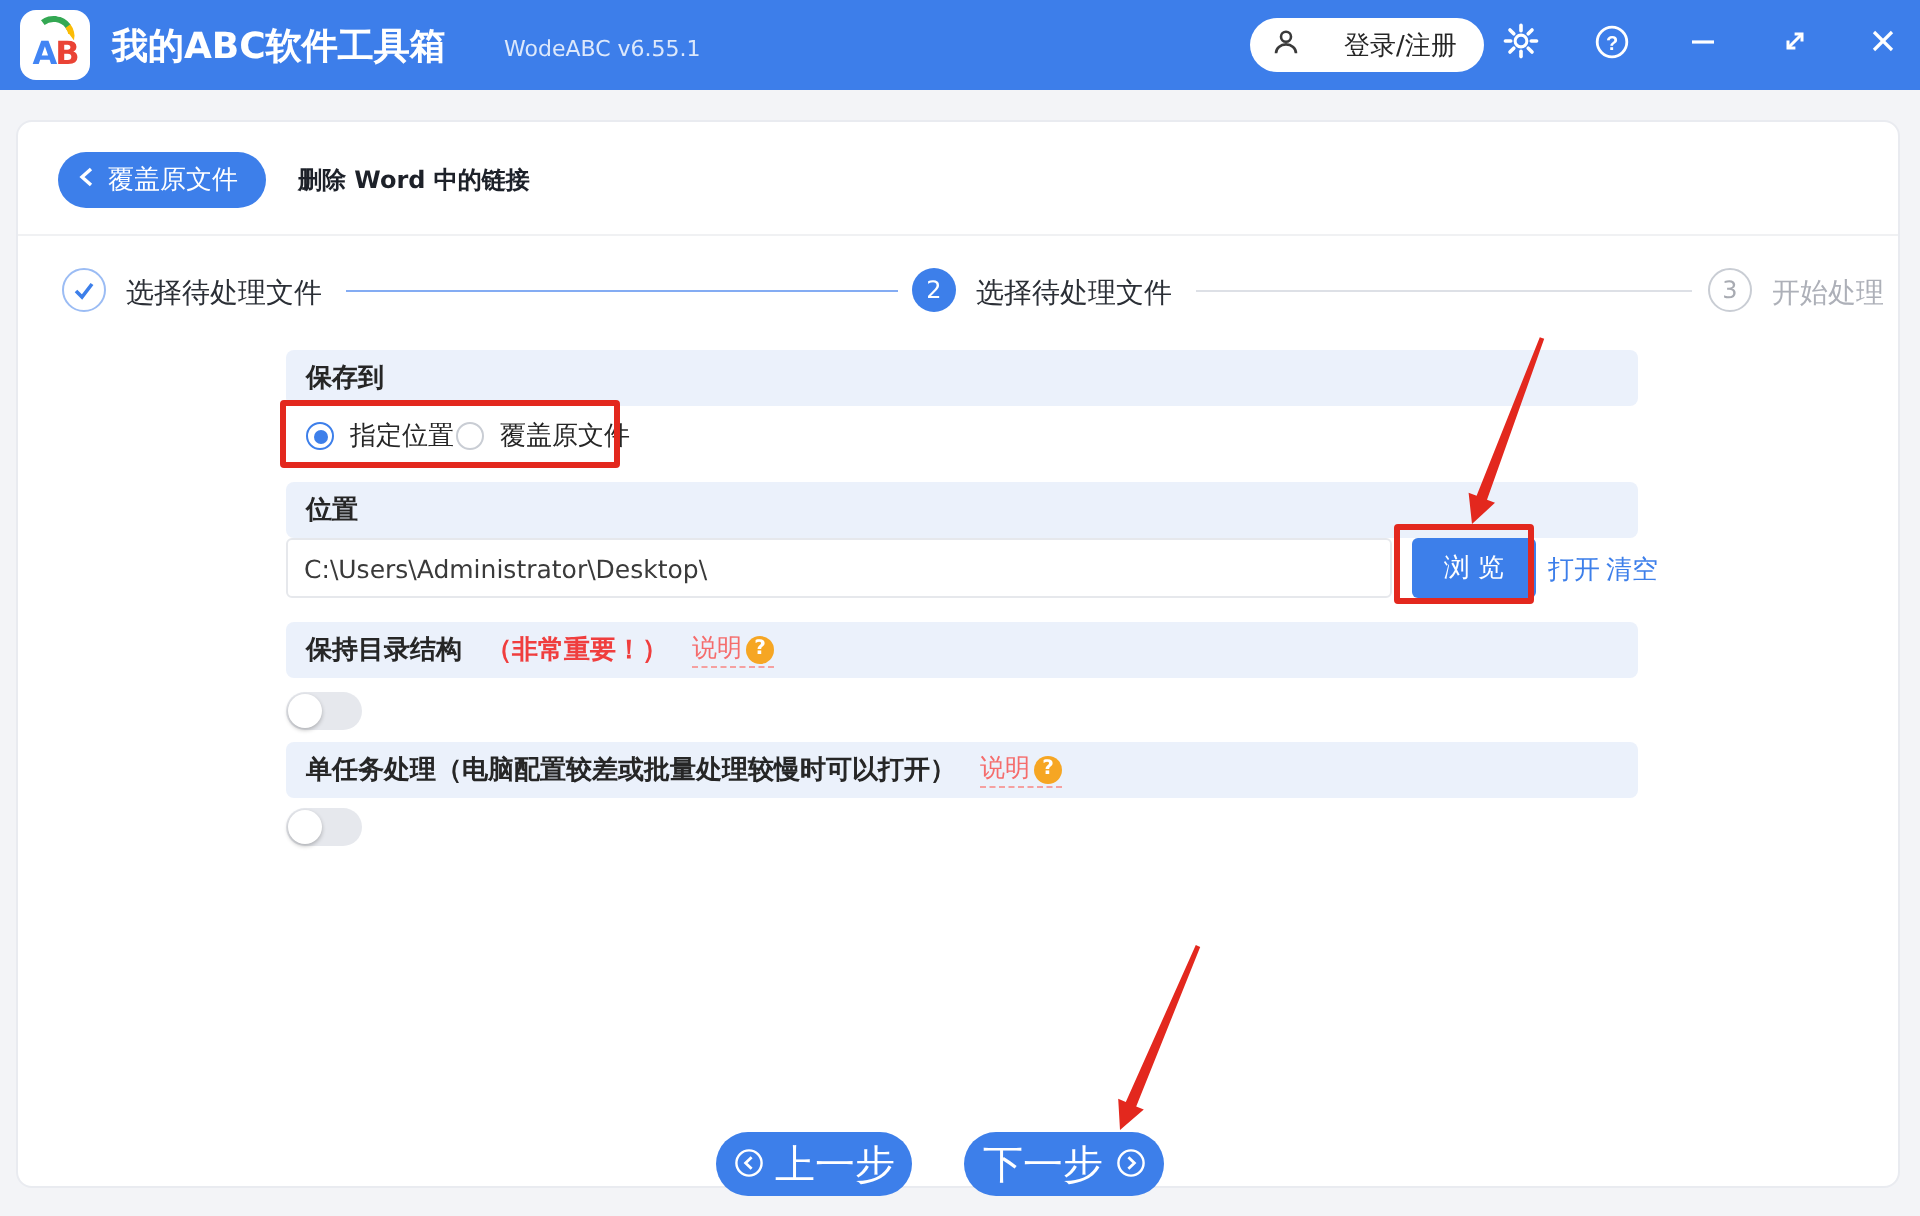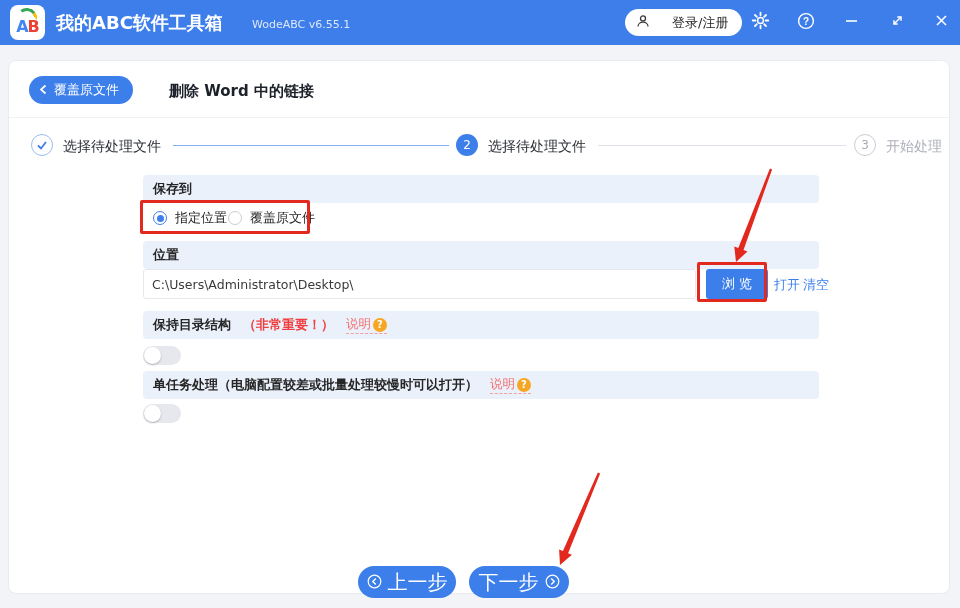--- a/index.html
+++ b/index.html
@@ -28,21 +28,21 @@
                 font-size:13px; color:#262626; cursor:pointer; font-family:inherit;}
   .tb-icon { width:24px; height:24px; top:10px; background:none; border:none; cursor:pointer;
              display:flex; align-items:center; justify-content:center; }
 
   
   .card { left:8px; top:60px; width:942px; height:534px; background:#fff;
           border:1px solid #E9EBF0; border-radius:8px; }
   .back-btn { left:20px; top:15px; height:28px; padding:0 14px 0 10px; background:#3D7FEA;
               color:#fff; font-size:13px; border:none; border-radius:15px; cursor:pointer;
               display:flex; align-items:center; gap:6px; font-family:inherit; }
-  .page-title { left:140px; top:21px; font-size:15px; font-weight:700; color:#1D2129;margin-left:20px; }
+  .page-title { left:140px; top:21px; font-size:12px; font-weight:700; color:#1D2129; }
   .hdr-divider { left:0; top:56px; width:940px; height:1px; background:#F0F1F3; }
 
   
   .step-circle { width:22px; height:22px; border-radius:50%; display:flex;
                  align-items:center; justify-content:center; font-size:12px; }
   .step-done   { border:1px solid #9BBCF4; background:#fff; }
   .step-active { background:#3D7FEA; color:#fff; }
   .step-pending{ border:1px solid #C9CDD4; color:#A8ABB2; background:#fff; }
   .step-label  { font-size:14px; color:#2B2F36; font-weight:500; top:77px; }
   .step-label.pending { color:#ADB0B8; font-weight:400; }
@@ -231,21 +231,21 @@
 
   <button class="abs nav-btn" style="left:349px; width:98px;">
     <span>
       <svg width="15" height="15" viewBox="0 0 15 15" fill="none" stroke="#fff">
           <circle cx="7.5" cy="7.5" r="6.3" stroke-width="1.2"></circle>
           <polyline points="8.8,4.6 5.8,7.5 8.8,10.4" stroke-width="1.4"></polyline>
         </svg>
     </span>
     <span>上一步</span>
   </button>
-  <button class="abs nav-btn" style="left:460px; width:100px;">
+  <button class="abs nav-btn" style="left:473px; width:100px;">
     <span>下一步</span>
     <span>
       <svg width="15" height="15" viewBox="0 0 15 15" fill="none" stroke="#fff">
           <circle cx="7.5" cy="7.5" r="6.3" stroke-width="1.2"></circle>
           <polyline points="6.2,4.6 9.2,7.5 6.2,10.4" stroke-width="1.4"></polyline>
         </svg>
     </span>
   </button>
 </div>
 

